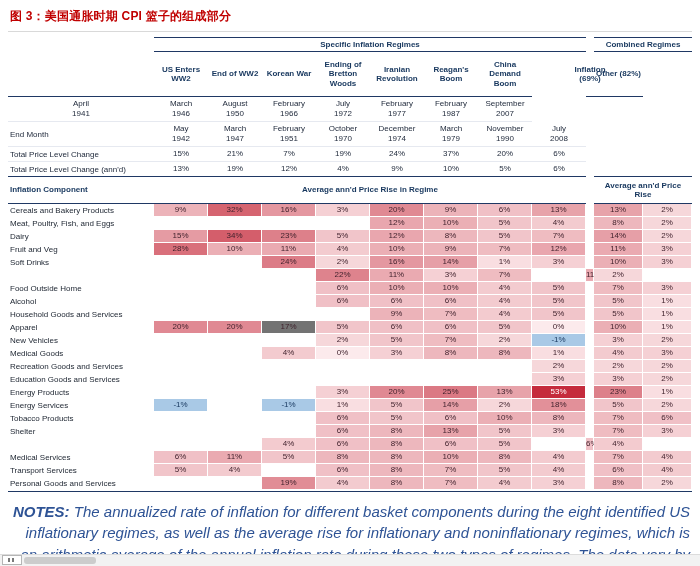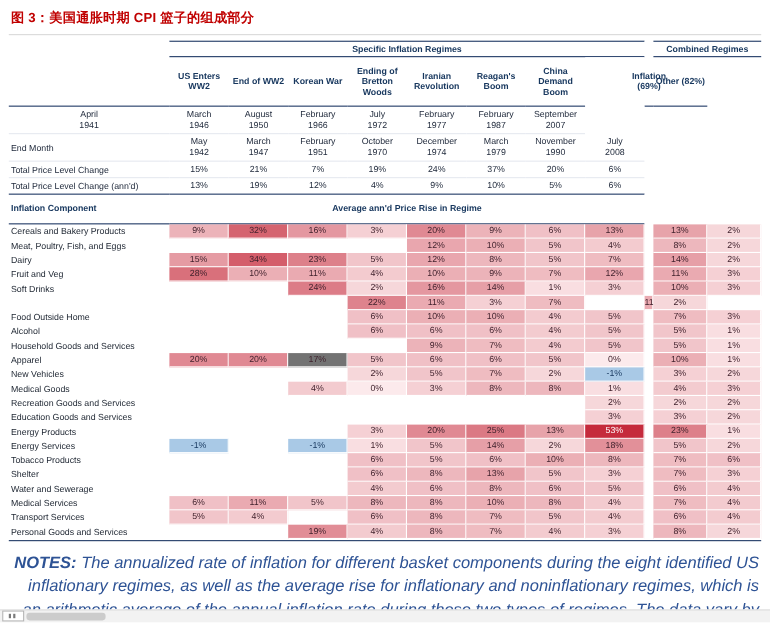--- a/index.html
+++ b/index.html
@@ -184,20 +184,21 @@
         <div class="tcell ival">5%</div>
         <div class="tcell ival">6%</div>
         <div class="tcell gapcell"></div>
         <div class="tcell "></div>
         <div class="tcell "></div>
       </div>
       <div class="trow">
         <div class="tcell b3 left">Inflation Component</div>
         <div class="tcell b3" style="grid-column: 2 / span 8;">Average ann'd Price Rise in Regime</div>
         <div class="tcell gapcell"></div>
+        <div class="tcell b3" style="grid-column: 11 / span 2;">Average ann'd Price Rise</div>
       </div>
       <div class="trow">
         <div class="tcell cname">Cereals and Bakery Products</div>
         <div class="tcell hcell" style="background: rgb(236, 179, 185); color: rgb(61, 31, 42);">9%</div>
         <div class="tcell hcell" style="background: rgb(213, 100, 112); color: rgb(61, 31, 42);">32%</div>
         <div class="tcell hcell" style="background: rgb(228, 151, 160); color: rgb(61, 31, 42);">16%</div>
         <div class="tcell hcell" style="background: rgb(245, 208, 212); color: rgb(61, 31, 42);">3%</div>
         <div class="tcell hcell" style="background: rgb(224, 137, 147); color: rgb(61, 31, 42);">20%</div>
         <div class="tcell hcell" style="background: rgb(236, 179, 185); color: rgb(61, 31, 42);">9%</div>
         <div class="tcell hcell" style="background: rgb(240, 192, 198); color: rgb(61, 31, 42);">6%</div>
@@ -437,21 +438,20 @@
         <div class="tcell hcell" style="background: rgb(240, 192, 198); color: rgb(61, 31, 42);">6%</div>
         <div class="tcell hcell" style="background: rgb(237, 183, 189); color: rgb(61, 31, 42);">8%</div>
         <div class="tcell hcell" style="background: rgb(231, 163, 170); color: rgb(61, 31, 42);">13%</div>
         <div class="tcell hcell" style="background: rgb(241, 197, 202); color: rgb(61, 31, 42);">5%</div>
         <div class="tcell hcell" style="background: rgb(245, 208, 212); color: rgb(61, 31, 42);">3%</div>
         <div class="tcell gapcell"></div>
         <div class="tcell hcell" style="background: rgb(239, 188, 193); color: rgb(61, 31, 42);">7%</div>
         <div class="tcell hcell" style="background: rgb(245, 208, 212); color: rgb(61, 31, 42);">3%</div>
       </div>
       <div class="trow">
-        <div class="tcell cname">Water and Sewerage</div>
         <div class="tcell hcell" style="border-color: transparent;"></div>
         <div class="tcell hcell" style="border-color: transparent;"></div>
         <div class="tcell hcell" style="border-color: transparent;"></div>
         <div class="tcell hcell" style="background: rgb(243, 203, 207); color: rgb(61, 31, 42);">4%</div>
         <div class="tcell hcell" style="background: rgb(240, 192, 198); color: rgb(61, 31, 42);">6%</div>
         <div class="tcell hcell" style="background: rgb(237, 183, 189); color: rgb(61, 31, 42);">8%</div>
         <div class="tcell hcell" style="background: rgb(240, 192, 198); color: rgb(61, 31, 42);">6%</div>
         <div class="tcell hcell" style="background: rgb(241, 197, 202); color: rgb(61, 31, 42);">5%</div>
         <div class="tcell gapcell"></div>
         <div class="tcell hcell" style="background: rgb(240, 192, 198); color: rgb(61, 31, 42);">6%</div>

